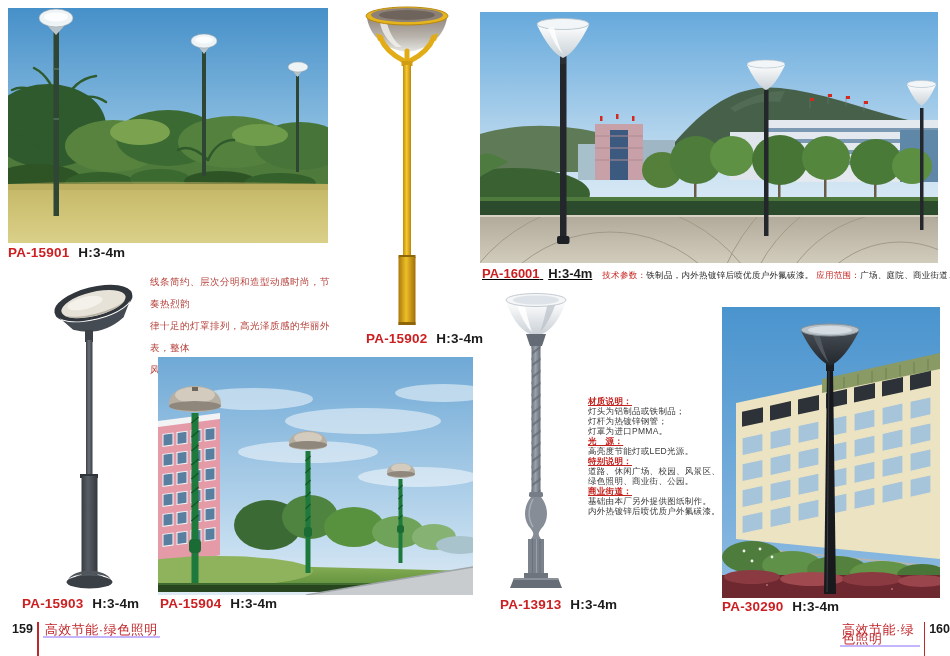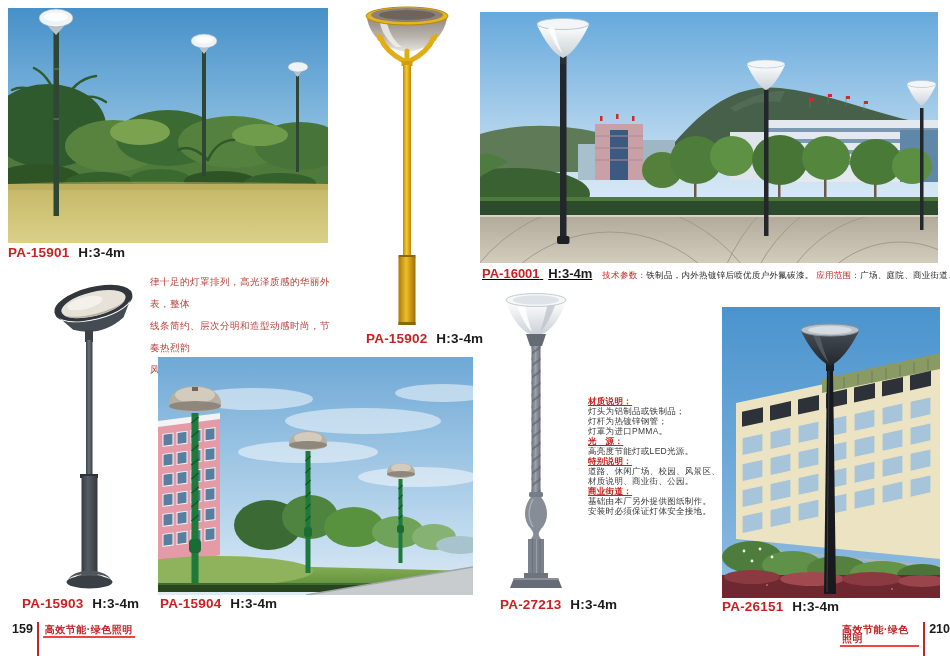--- a/index.html
+++ b/index.html
@@ -27,22 +27,22 @@
 
   
   .spec{position:absolute;left:588px;top:396px;width:150px;font-size:8.5px;line-height:10px;
         color:#3a3a3a;letter-spacing:0.3px;}
   .spec .hd{color:#c42420;font-weight:bold;text-decoration:underline;}
 
   
   .footer{position:absolute;top:622px;display:flex;align-items:flex-start;}
   .footer .num{font-size:12.5px;font-weight:bold;color:#1a1a1a;line-height:14px;}
   .footer .vline{width:2px;background:#c0262a;height:34px;margin:0 4px;}
-  .footer .slogan{font-size:10px;color:#c0262a;font-weight:bold;letter-spacing:0.5px;
-                  border-bottom:2px solid #ef4444;padding:3px 2px 2px 2px;line-height:9px;}
+  .footer .slogan{font-size:13px;color:#c0262a;font-weight:normal;letter-spacing:0.5px;
+                  border-bottom:2px solid #c4b5fd;padding:3px 2px 2px 2px;line-height:9px;}
   .footer-left{left:12px;}
   .footer-right{left:840px;}
 </style>
 </head>
 <body>
 
 <div id="canvas">
 
   <svg class="abs" style="left:8px;top:8px;" width="320" height="235" viewBox="0 0 320 235">
     <defs>
@@ -107,22 +107,22 @@
       <path d="M280,59 A10,5 0 0 0 300,59 A10,5 0 0 0 280,59 Z" fill="#eef3f6" stroke="#9aa4ac" stroke-width="0.5"></path>
     </g>
   </svg>
 
   <div class="plabel" style="left:8px;top:245px;">
     <span class="pid">PA-15901</span>
     <span class="ph">H:3-4m</span>
   </div>
 
   <div class="desc">
+    <div>线条简约、层次分明和造型动感时尚，节奏热烈韵</div>
     <div>律十足的灯罩排列，高光泽质感的华丽外表，整体</div>
-    <div>线条简约、层次分明和造型动感时尚，节奏热烈韵</div>
     <div>风格严谨而灵动。</div>
   </div>
 
   <svg class="abs" style="left:22px;top:262px;" width="140" height="332" viewBox="0 0 140 332">
     <defs>
       <linearGradient id="c_pole" x1="0" y1="0" x2="1" y2="0">
         <stop offset="0" stop-color="#3c4147"></stop>
           <stop offset="0.45" stop-color="#6a7078"></stop>
         <stop offset="1" stop-color="#3c4147"></stop>
       </linearGradient>
@@ -457,37 +457,37 @@
     <line x1="54.5" y1="256" x2="54.5" y2="290" stroke="#6a717a" stroke-width="1"></line>
     <line x1="58.5" y1="256" x2="58.5" y2="290" stroke="#989fa8" stroke-width="1"></line>
     <line x1="62" y1="256" x2="62" y2="290" stroke="#6a717a" stroke-width="1"></line>
 
     <rect x="46" y="290" width="24" height="5" fill="#6d747d"></rect>
     <polygon points="36,295 80,295 84,305 32,305" fill="#666d76"></polygon>
     <polygon points="36,295 80,295 81,297 35,297" fill="#8a919a"></polygon>
   </svg>
 
   <div class="plabel" style="left:500px;top:597px;">
-    <span class="pid">PA-27213</span>
+    <span class="pid">PA-13913</span>
     <span class="ph">H:3-4m</span>
   </div>
 
   <div class="spec">
     <div class="hd">材质说明：</div>
     <div>灯头为铝制品或铁制品；</div>
     <div>灯杆为热镀锌钢管；</div>
     <div>灯罩为进口PMMA。</div>
     <div class="hd">光　源：</div>
     <div>高亮度节能灯或LED光源。</div>
     <div class="hd">特别说明：</div>
     <div>道路、休闲广场、校园、风景区、</div>
-    <div>材质说明、商业街、公园。</div>
+    <div>绿色照明、商业街、公园。</div>
     <div class="hd">商业街道：</div>
     <div>基础由本厂另外提供图纸制作。</div>
-    <div>安装时必须保证灯体安全接地。</div>
+    <div>内外热镀锌后喷优质户外氟碳漆。</div>
   </div>
 
   <svg class="abs" style="left:722px;top:307px;" width="218" height="291" viewBox="0 0 218 291">
     <defs>
       <linearGradient id="f_sky" x1="0" y1="0" x2="0" y2="1">
         <stop offset="0" stop-color="#4a94ce"></stop>
           <stop offset="1" stop-color="#8fbce2"></stop>
       </linearGradient>
       <linearGradient id="f_cone" x1="0" y1="0" x2="0" y2="1">
         <stop offset="0" stop-color="#454c53"></stop>
@@ -596,29 +596,29 @@
       <line x1="107" y1="62" x2="105" y2="285" stroke="#3a4046" stroke-width="1"></line>
       <rect x="104" y="56" width="8" height="8" fill="#1b1f23"></rect>
       <path d="M79,24 Q93,52 108,59 Q123,52 137,24 Z" fill="url(#f_cone)"></path>
       <path d="M90,26 Q99,48 107,56 Q101,44 97,25 Z" fill="#596068" opacity="0.8"></path>
       <ellipse cx="108" cy="23" rx="29" ry="6" fill="#b9c2c8" stroke="#8a949a" stroke-width="1"></ellipse>
       <ellipse cx="108" cy="23" rx="22" ry="4" fill="#d6dde2"></ellipse>
     </g>
   </svg>
 
   <div class="plabel" style="left:722px;top:599px;">
-    <span class="pid">PA-26151</span>
+    <span class="pid">PA-30290</span>
     <span class="ph">H:3-4m</span>
   </div>
 
   <div class="footer footer-left">
     <span class="num">159</span>
     <span class="vline"></span>
     <span class="slogan">高效节能·绿色照明</span>
   </div>
 
   <div class="footer footer-right">
     <span class="slogan">高效节能·绿色照明</span>
     <span class="vline"></span>
-    <span class="num">210</span>
+    <span class="num">160</span>
   </div>
 
 </div>
 
 </body></html>

